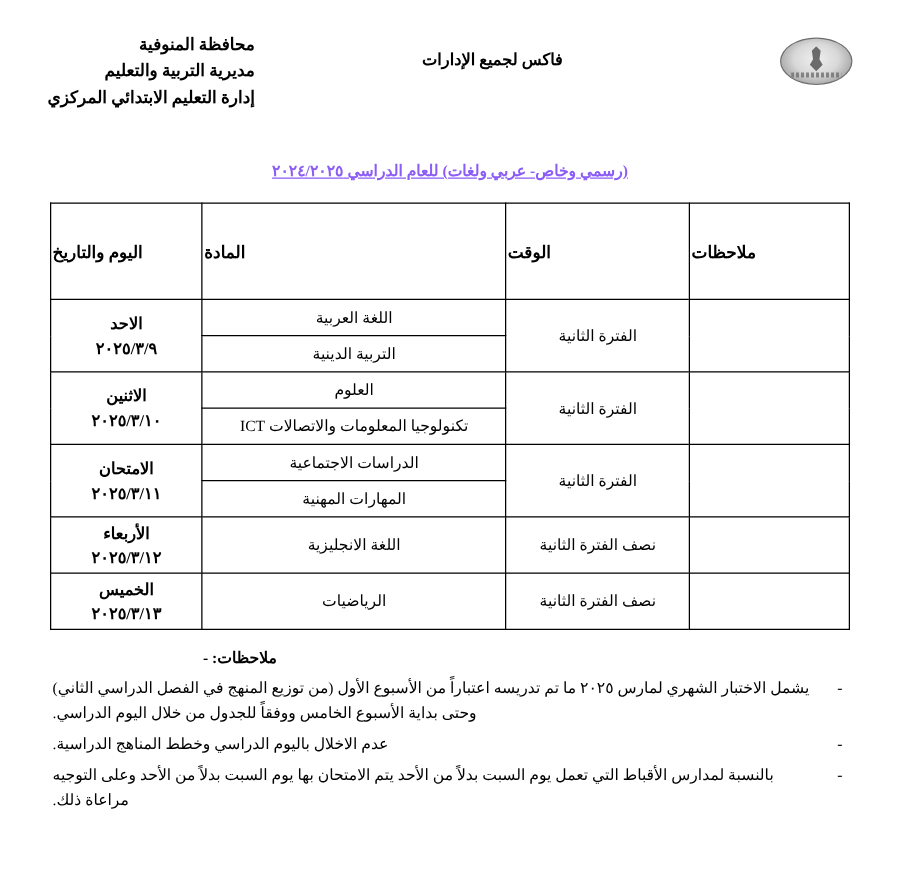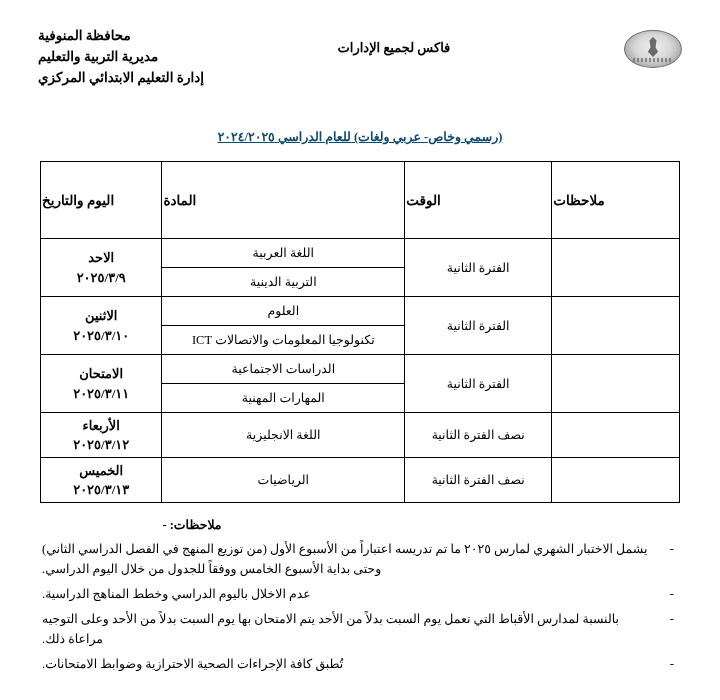--- a/index.html
+++ b/index.html
@@ -24,21 +24,21 @@
 
   
   .header {
     display: flex;
     flex-direction: row-reverse;
     align-items: flex-start;
     justify-content: space-between;
     height: 70px;
   }
   .header-right {
-    text-align: left;
+    text-align: right;
     line-height: 1.55;
     font-size: 13.5px;
     font-weight: bold;
     padding-top: 4px;
     padding-left: 10px;
   }
   .header-right div {
     white-space: nowrap;
   }
   .header-mid {
@@ -94,21 +94,21 @@
     font-weight: bold;
     color: #b20000;
     text-decoration: underline;
     letter-spacing: .2px;
   }
   .title-sub {
     display: inline-block;
     margin-top: 9px;
     font-size: 12.5px;
     font-weight: bold;
-    color: #0c4a6e;
+    color: #8b5cf6;
     text-decoration: underline;
   }
 
   
   .table-wrap {
     margin: 16px 12px 0 12px;
   }
   table.sched {
     width: 100%;
     border-collapse: collapse;
@@ -285,17 +285,16 @@
       </tbody>
     </table>
   </div>
 
   <div class="notes">
     <div class="notes-title">ملاحظات: -</div>
     <ul class="note-list">
       <li>يشمل الاختبار الشهري لمارس ٢٠٢٥ ما تم تدريسه اعتباراً من الأسبوع الأول (من توزيع المنهج في الفصل الدراسي الثاني) وحتى بداية الأسبوع الخامس ووفقاً للجدول من خلال اليوم الدراسي.</li>
       <li>عدم الاخلال باليوم الدراسي وخطط المناهج الدراسية.</li>
       <li>بالنسبة لمدارس الأقباط التي تعمل يوم السبت بدلاً من الأحد يتم الامتحان بها يوم السبت بدلاً من الأحد وعلى التوجيه مراعاة ذلك.</li>
-      <li class="centered">تُطبق كافة الإجراءات الصحية الاحترازية وضوابط الامتحانات.</li>
     </ul>
   </div>
 
 </div>
 
 </body></html>

